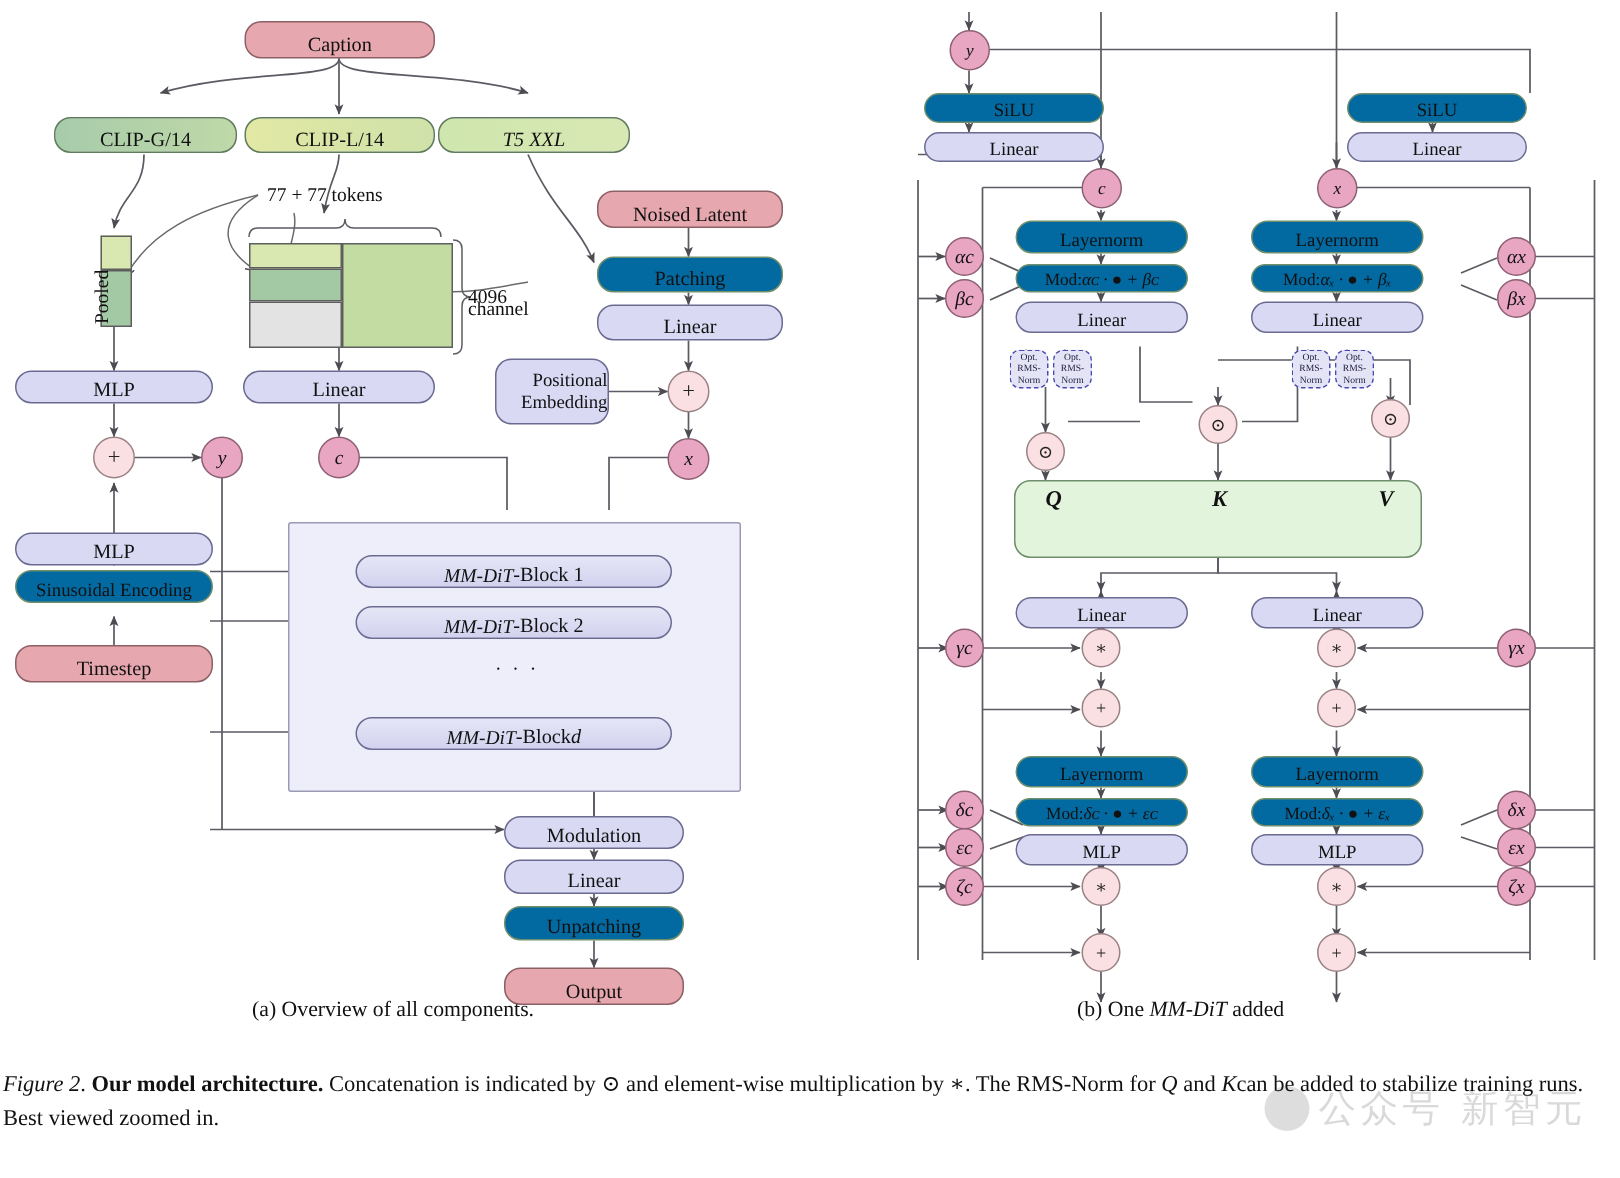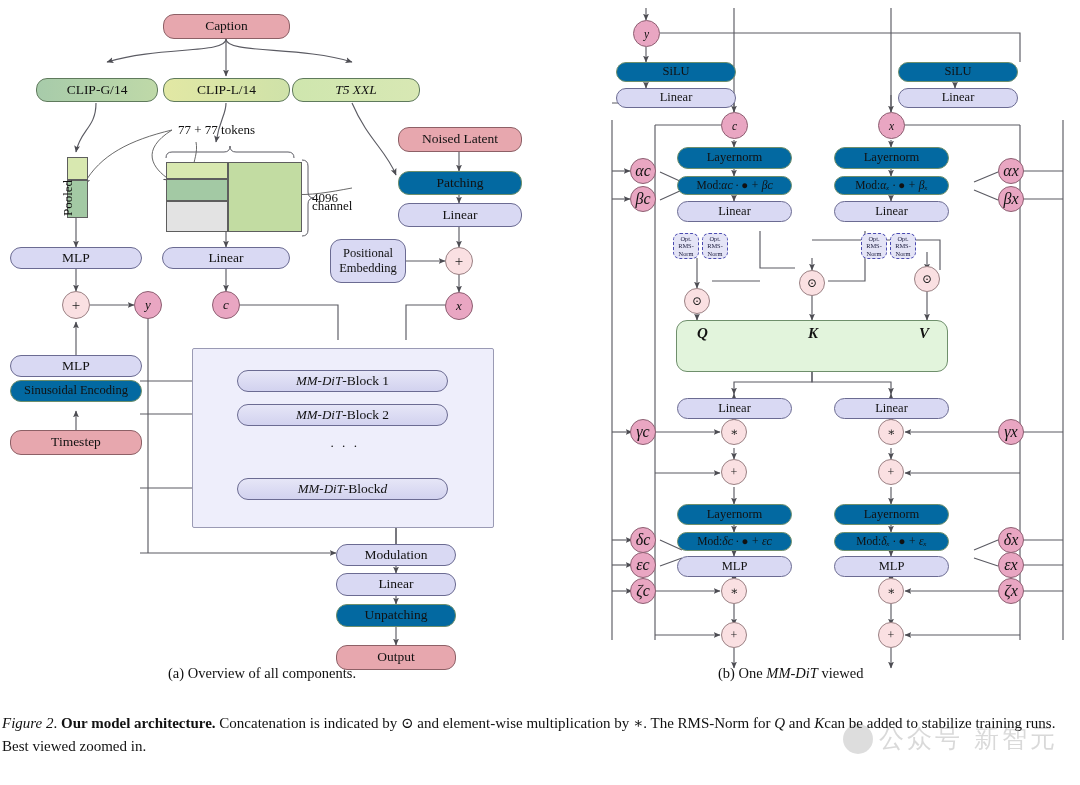--- a/index.html
+++ b/index.html
@@ -8,21 +8,21 @@
     font-family:"Liberation Serif","DejaVu Serif",serif;
     color:#111;
   }
   #root{position:absolute;inset:0;}
   svg.layer{position:absolute;left:0;top:0;width:1080px;height:785px;overflow:visible;}
   svg.layer.lines{z-index:1;}
 
   
   .node{
     position:absolute;box-sizing:border-box;
-    display:flex;align-items:center;justify-content:center;
+    display:flex;align-items:flex-end;justify-content:center;
     border:1px solid #5b5b63;border-radius:11px;
     font-size:13.5px;line-height:1.1;text-align:center;
     z-index:3;white-space:nowrap;
   }
   .node.two-line{white-space:normal;line-height:1.22;}
   .pink{background:#e7a7ae;border-color:#8d6066;}
   .green{background:#0369a1;border-color:#6f8f6c;}
   .blue{background:#d9d9f3;border-color:#6b6b92;}
   .blue-grad{background:linear-gradient(180deg,#e6e6f7 0%,#d2d2ef 100%);border-color:#6b6b92;}
   .blockbox{
@@ -46,21 +46,21 @@
   
   .circ{
     position:absolute;box-sizing:border-box;border-radius:50%;
     display:flex;align-items:center;justify-content:center;
     border:1px solid #6b5057;z-index:4;
   }
   .c-pink{background:#e9a6c2;border-color:#8d5f72;}
   .c-pale{background:#fae0e2;border-color:#9a8184;}
   .op{font-size:15px;line-height:1;color:#222;}
   .op.small{font-size:12px;}
-  .greek{font-family:"Liberation Serif","DejaVu Serif",serif;font-style:italic;font-size:16px;}
+  .greek{font-family:"Liberation Serif","DejaVu Serif",serif;font-style:italic;font-size:13px;}
   .var{font-style:italic;font-size:13px;}
   .var.sm{font-size:11.5px;}
 
   
   .lbl{position:absolute;z-index:5;font-size:13px;white-space:nowrap;}
   .lbl.it{font-style:italic;}
   .rot{
     position:absolute;z-index:5;font-size:13px;
     transform:rotate(-90deg);transform-origin:left top;white-space:nowrap;
   }
@@ -559,21 +559,21 @@
   </div>
   <div class="circ c-pale" style="left:878px;top:578px;width:26px;height:26px;">
     <span class="op small">∗</span>
   </div>
   <div class="circ c-pale" style="left:878px;top:622px;width:26px;height:26px;">
     <span class="op small">+</span>
   </div>
 
   <span class="subcap" style="left:168px;top:665px;">(a) Overview of all components.</span>
   <span class="subcap" style="left:718px;top:665px;">
-    <span>(b) One </span><span class="it" style="font-style:italic;">MM-DiT</span><span> viewed</span>
+    <span>(b) One </span><span class="it" style="font-style:italic;">MM-DiT</span><span> added</span>
   </span>
 
   <div class="wm">
     <span class="blob"></span><span>公众号 新智元</span>
   </div>
 
   <div class="figcap">
     <span class="it" style="font-style:italic;">Figure 2</span><span>. </span><b>Our model architecture.</b><span> Concatenation is indicated by ⊙ and element-wise multiplication by ∗. The RMS-Norm for </span><span class="mi" style="font-style:italic;">Q</span><span> and </span><span class="mi" style="font-style:italic;">K</span><span>can be added to stabilize training runs. Best viewed zoomed in.</span>
   </div>
 

